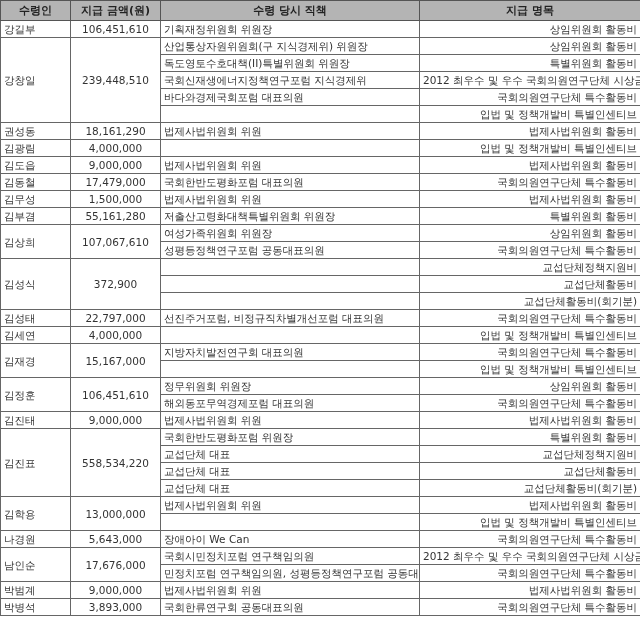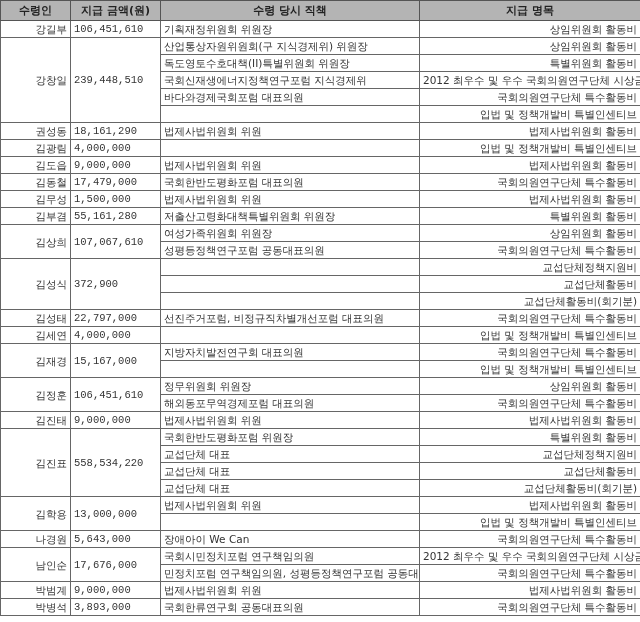--- a/index.html
+++ b/index.html
@@ -4,22 +4,22 @@
 <style>
   html, body { margin: 0; padding: 0; background: #ffffff; }
   body { width: 640px; height: 622px; overflow: hidden; font-family: "DejaVu Sans", sans-serif; }
   table { border-collapse: collapse; width: 640px; table-layout: fixed; font-size: 10.5px; color: #333; }
   col.c1 { width: 70px; }
   col.c2 { width: 90px; }
   col.c3 { width: 259px; }
   col.c4 { width: 221px; }
   th { background: #b4b4b4; height: 19px; font-weight: bold; color: #222; border: 1px solid #555; font-size: 11px; padding: 0; }
   td { border: 1px solid #666; height: 16px; padding: 0 3px; white-space: nowrap; overflow: hidden; line-height: 16px; }
-  td.name { text-align: right; }
-  td.amt { text-align: left; font-family: Liberation Mono, monospace; }
+  td.name { text-align: left; }
+  td.amt { text-align: center; }
   td.pos { text-align: left; }
   td.item { text-align: right; }
   .wm { position: absolute; right: 8px; bottom: 14px; font-size: 34px; font-weight: bold; font-style: italic; color: rgba(200,200,200,0.45); letter-spacing: 1px; pointer-events: none; font-family: "DejaVu Sans", sans-serif; }
 </style>
 </head>
 <body>
 
 <div style="position:relative;width:640px;height:622px;">
   <table>
     <colgroup>

